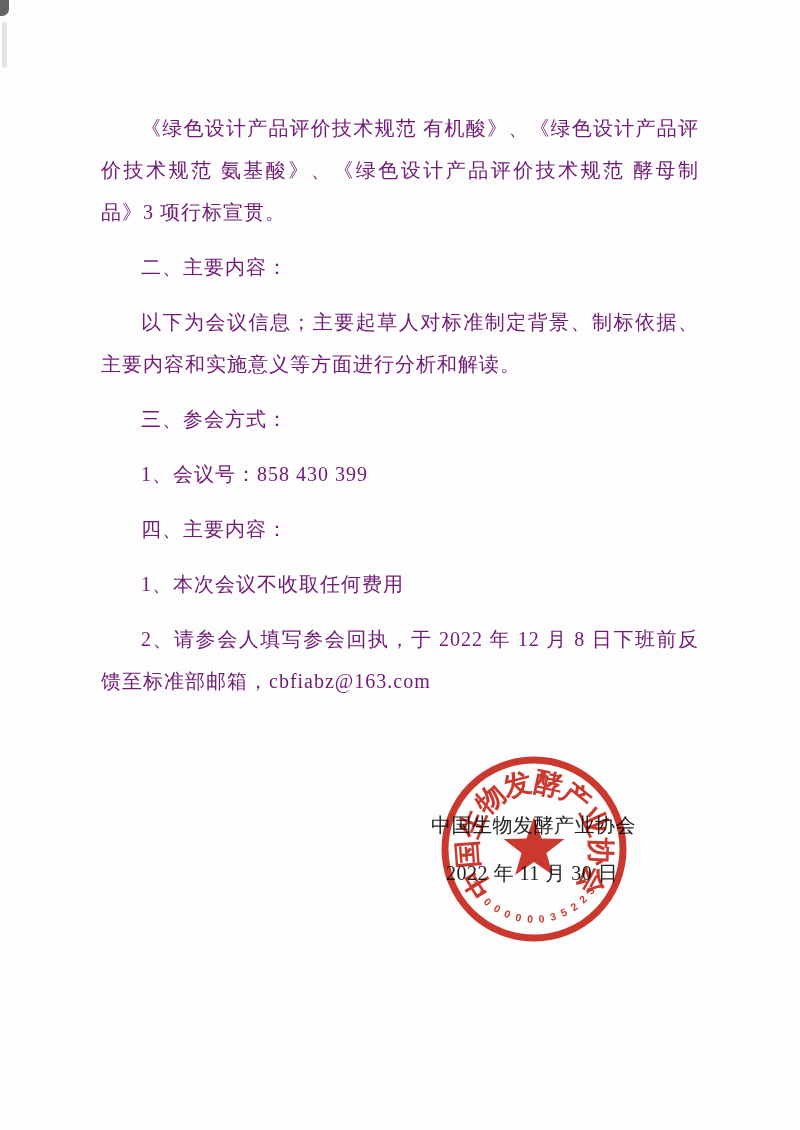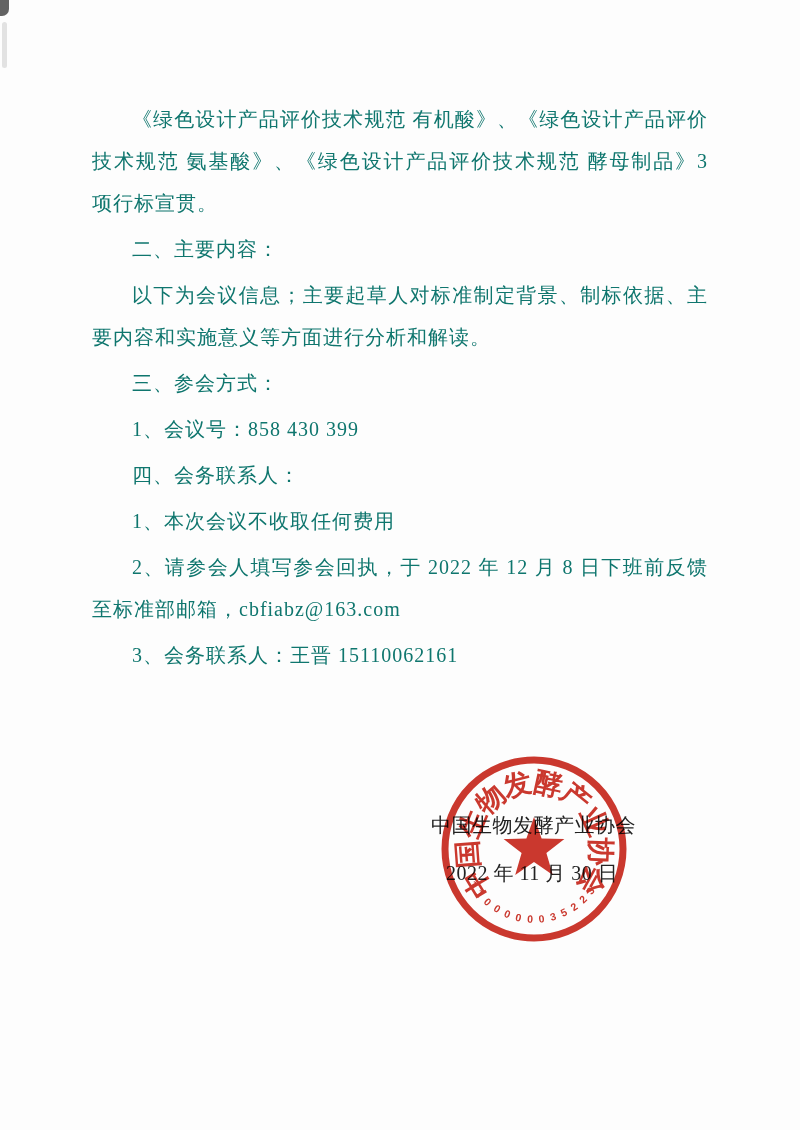--- a/index.html
+++ b/index.html
@@ -31,27 +31,27 @@
   }
 
   
   .doc-body {
     position: absolute;
     left: 88px;
     top: 94px;
     width: 624px;
   }
   .doc-body p {
-    margin: 4px;
+    margin: 13px;
     font-size: 20px;
     line-height: 42px;
     letter-spacing: 1px;
     text-align: justify;
     text-indent: 2em;
-    color: #0f766e;
+    color: #701a75;
   }
 
   
   .sig-org {
     position: absolute;
     left: 431px;
     top: 812px;
     font-size: 20px;
     letter-spacing: 0.5px;
     color: #222222;
@@ -95,24 +95,23 @@
 
   <div class="corner-mark"></div>
   <div class="corner-smudge"></div>
 
   <div class="doc-body">
     <p>《绿色设计产品评价技术规范 有机酸》、《绿色设计产品评价技术规范 氨基酸》、《绿色设计产品评价技术规范 酵母制品》3 项行标宣贯。</p>
     <p>二、主要内容：</p>
     <p>以下为会议信息；主要起草人对标准制定背景、制标依据、主要内容和实施意义等方面进行分析和解读。</p>
     <p>三、参会方式：</p>
     <p>1、会议号：858 430 399</p>
-    <p>四、会务联系人：</p>
+    <p>四、主要内容：</p>
     <p>1、本次会议不收取任何费用</p>
     <p>2、请参会人填写参会回执，于 2022 年 12 月 8 日下班前反馈至标准部邮箱，cbfiabz@163.com</p>
-    <p>3、会务联系人：王晋 15110062161</p>
   </div>
 
   <div class="sig-org">中国生物发酵产业协会</div>
   <div class="sig-date">2022 年 11 月 30 日</div>
 
   <svg class="seal" viewBox="-100 -100 200 200" xmlns="http://www.w3.org/2000/svg" xmlns:xlink="http://www.w3.org/1999/xlink">
     <defs>
 
       <path id="ringPath" d="M -40.3 40.3 A 57 57 0 1 1 40.3 40.3" fill="none"></path>
 

